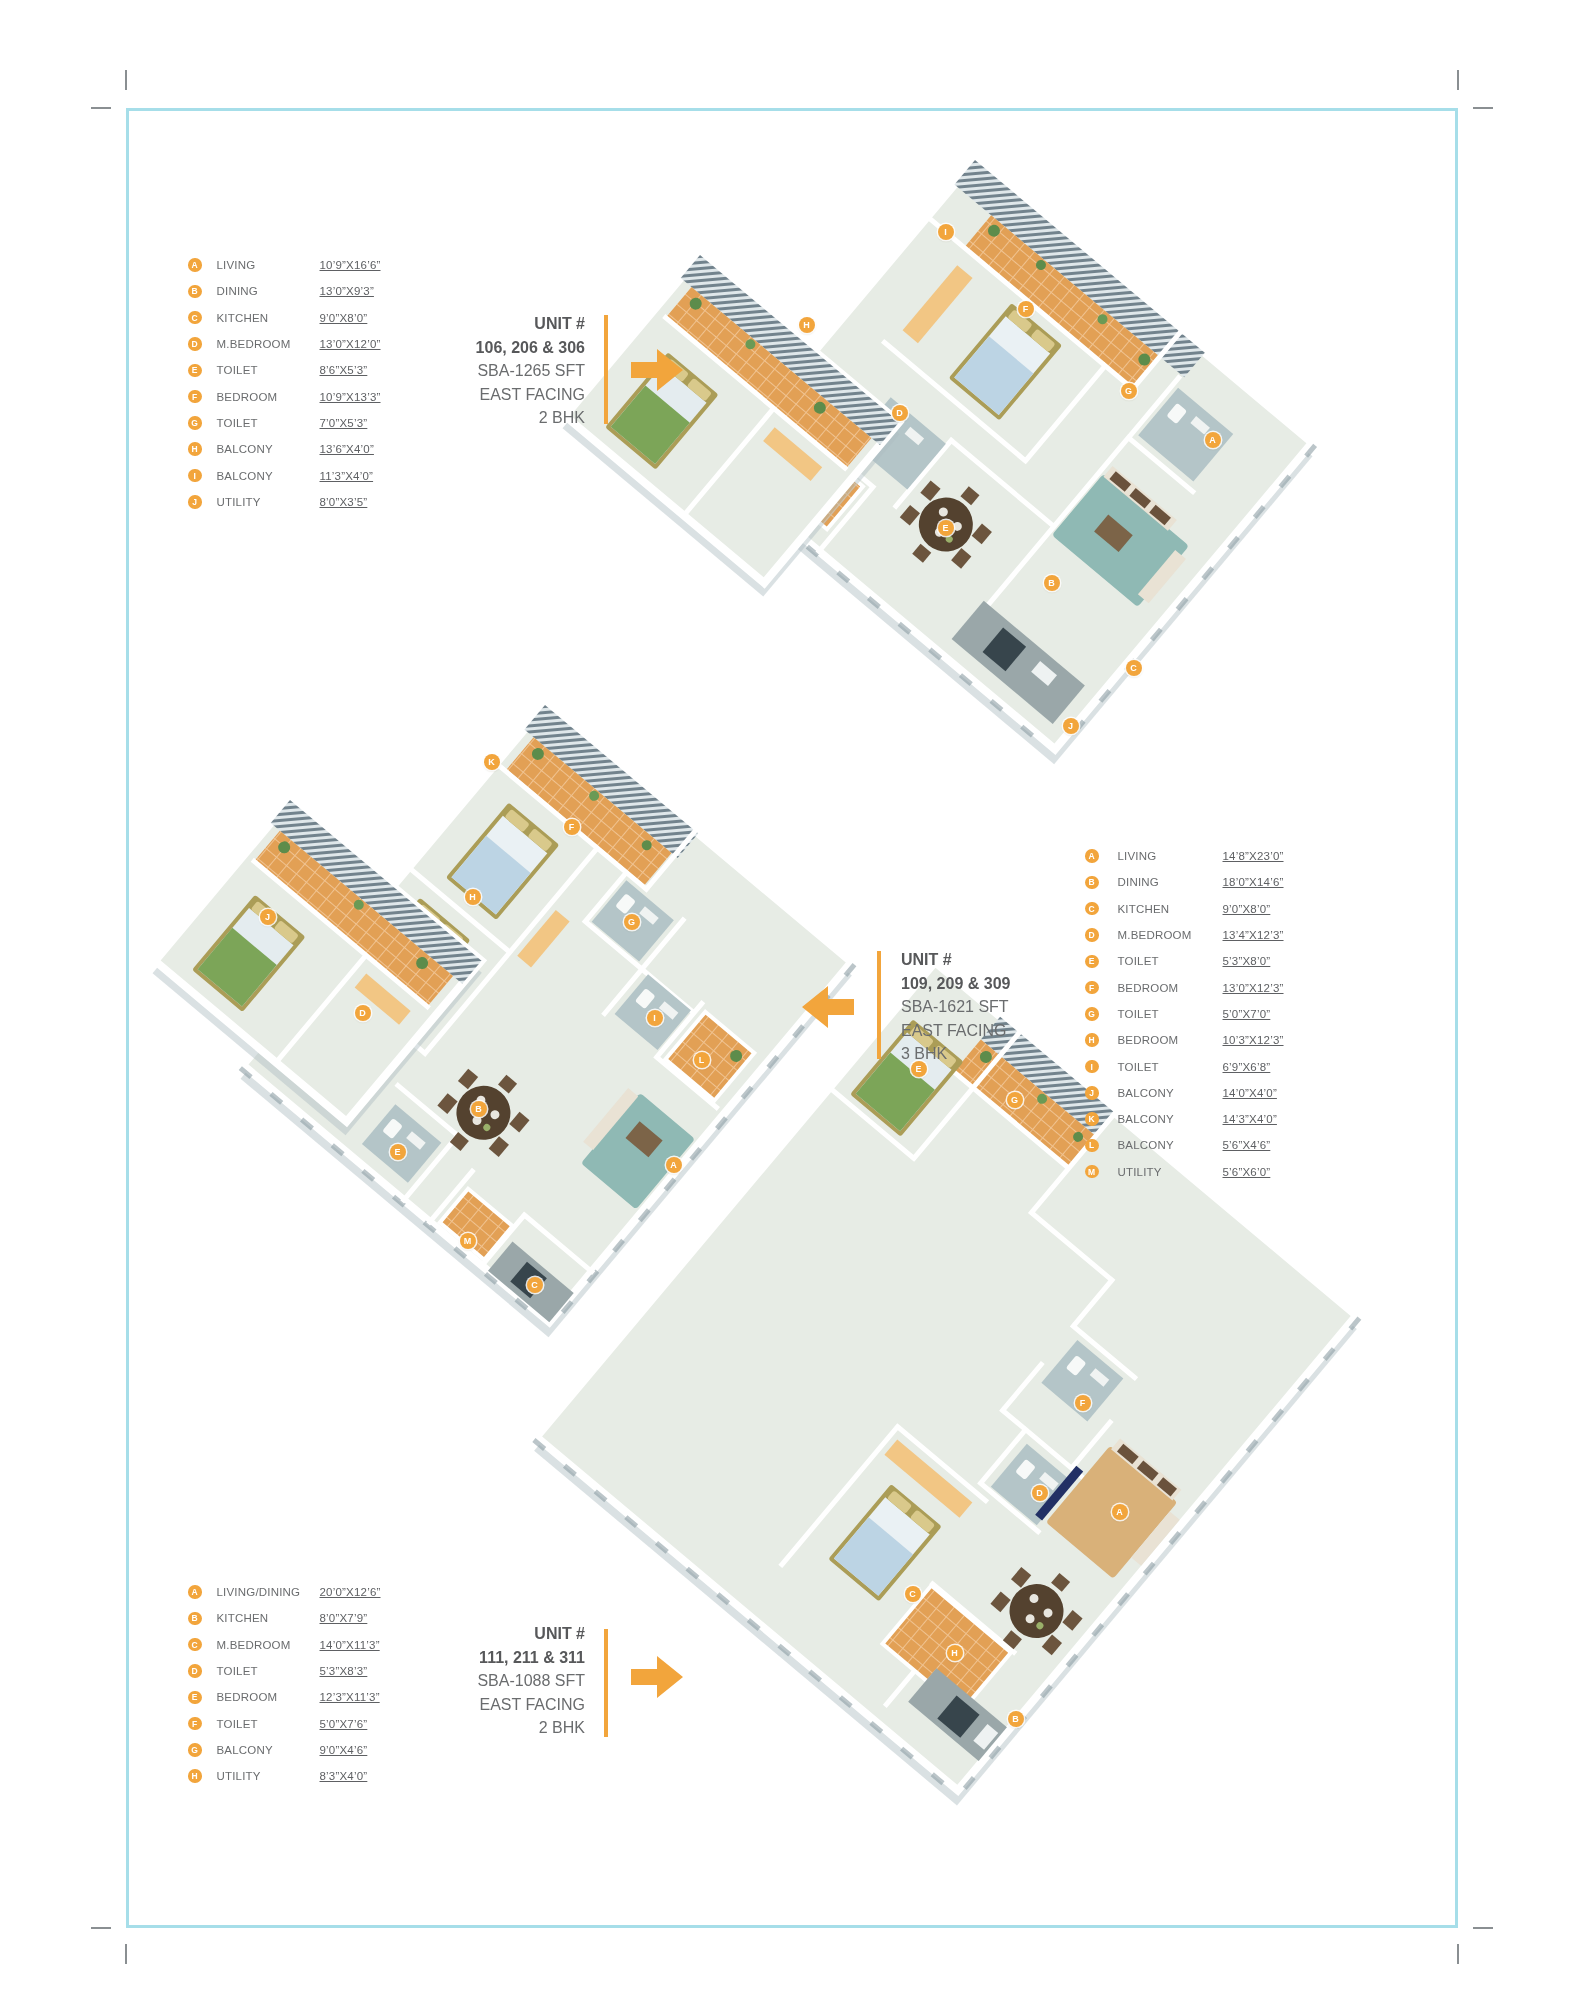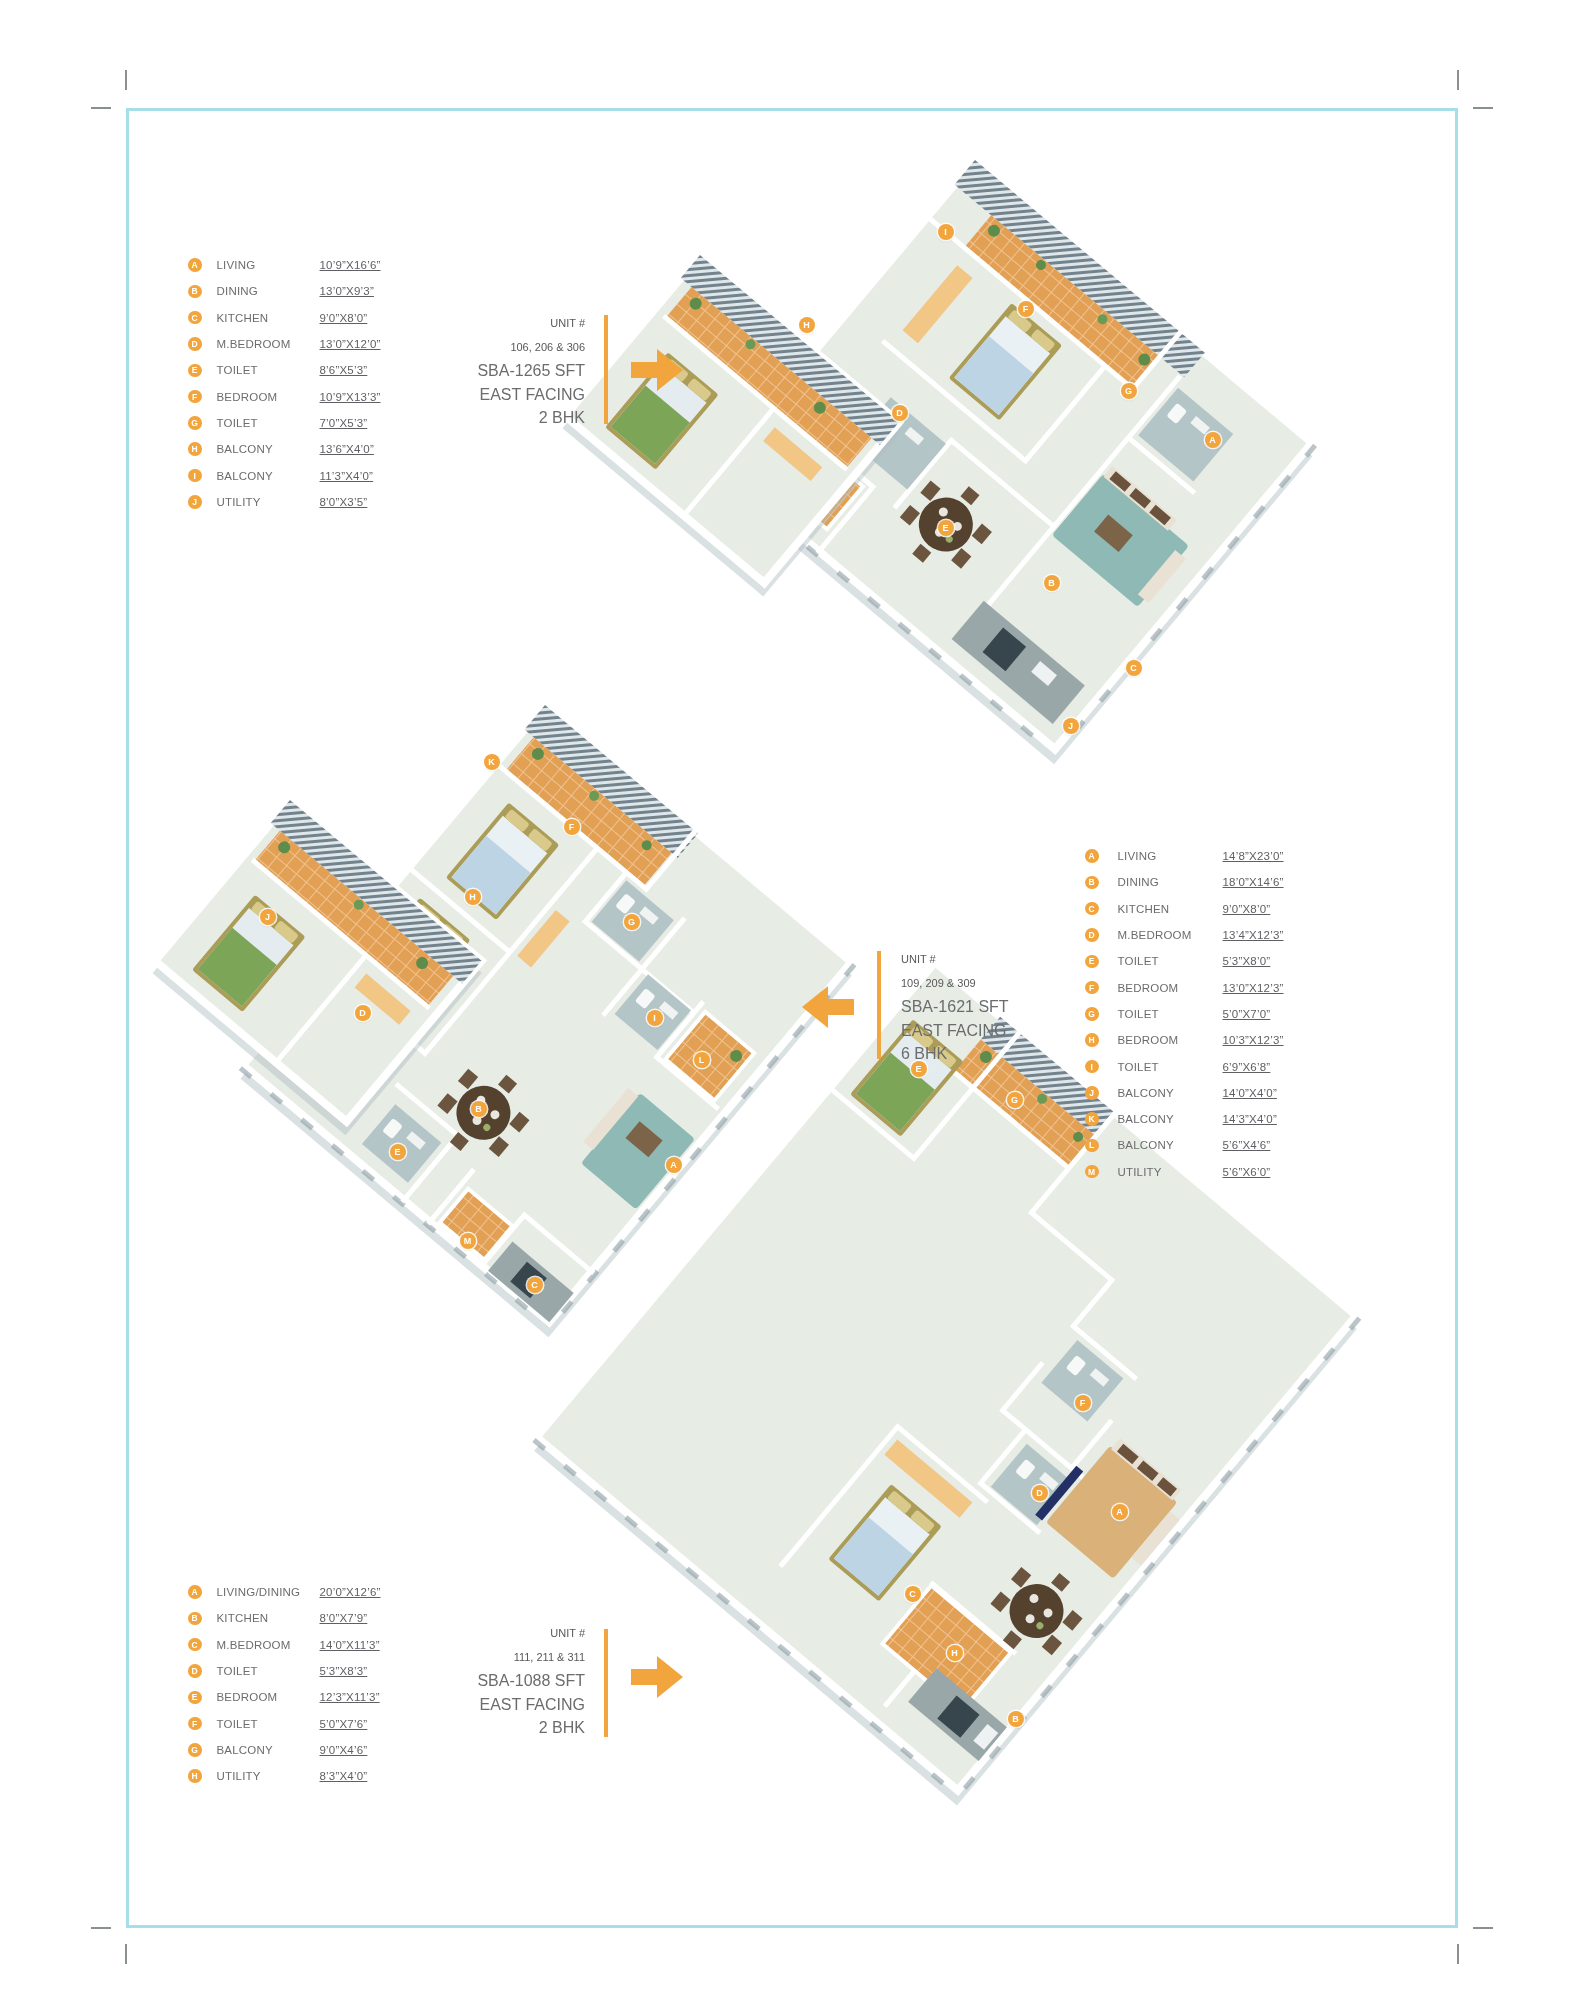--- a/index.html
+++ b/index.html
@@ -22,21 +22,21 @@
   .legend .badge{width:13.5px;height:13.5px;border-radius:50%;background:#F2A53C;color:#fff;
      font-size:8.5px;font-weight:bold;display:flex;align-items:center;justify-content:center;
      margin-right:15px;flex:0 0 13.5px;}
   .legend.wide-gap .badge{margin-right:19px;}
   .legend .room{width:103px;}
   .legend.wide-gap .room{width:105px;}
   .legend .size{color:#5E6063;text-decoration:underline;}
 
   
   .unit-label{position:absolute;font-size:16px;line-height:23.6px;color:#6A6C6E;white-space:nowrap;}
-  .unit-label .b{font-weight:normal;color:#57585A;font-size:11px;}
+  .unit-label .b{font-weight:bold;color:#57585A;font-size:16px;}
   .ralign{text-align:right;}
   .divider{position:absolute;width:3.5px;background:#F2A53C;}
   .arrow-wrap{position:absolute;width:52px;height:42px;}
 
   
   .marker{position:absolute;width:16px;height:16px;border-radius:50%;background:#F2A53C;
     color:#fff;font-size:9px;font-weight:bold;display:flex;align-items:center;justify-content:center;
     box-shadow:0 0 0 1.5px rgba(255,255,255,.85), 0 1px 2px rgba(90,70,20,.35);z-index:5;}
 </style>
 </head>
@@ -348,21 +348,21 @@
         <span class="room">UTILITY</span>
         <span class="size">5’6”X6’0”</span>
       </div>
     </div>
 
   <div class="unit-label" style="left:901px;top:948px;width:190px;">
     <div class="b">UNIT #</div>
     <div class="b">109, 209 &amp; 309</div>
     <div>SBA-1621 SFT</div>
     <div>EAST FACING</div>
-    <div>6 BHK</div>
+    <div>3 BHK</div>
   </div>
   <div class="divider" style="left:877px;top:951px;height:108px;"></div>
   <div class="arrow-wrap" style="left:802px;top:986px;">
     <svg width="52" height="42">
         <polygon points="52,13 26,13 26,0 0,21 26,42 26,29 52,29" fill="#F2A53C"></polygon>
       </svg>
   </div>
 
   <div class="legend" style="left:188px;top:1579px;">
       <div class="row">

